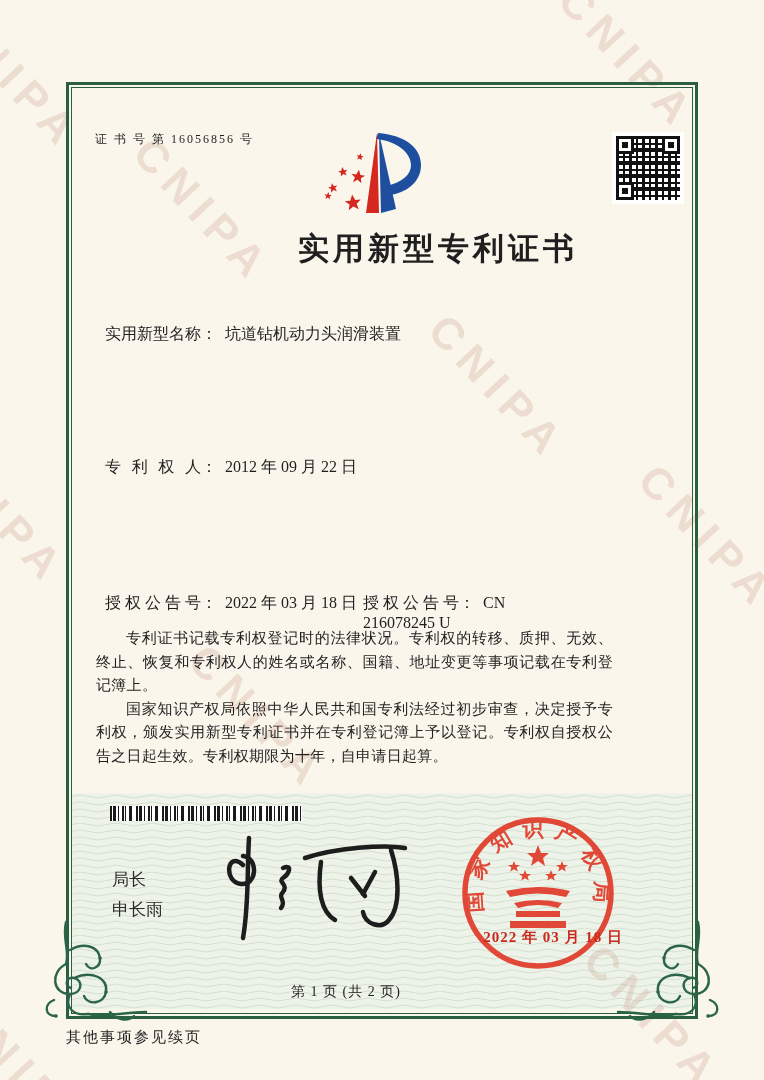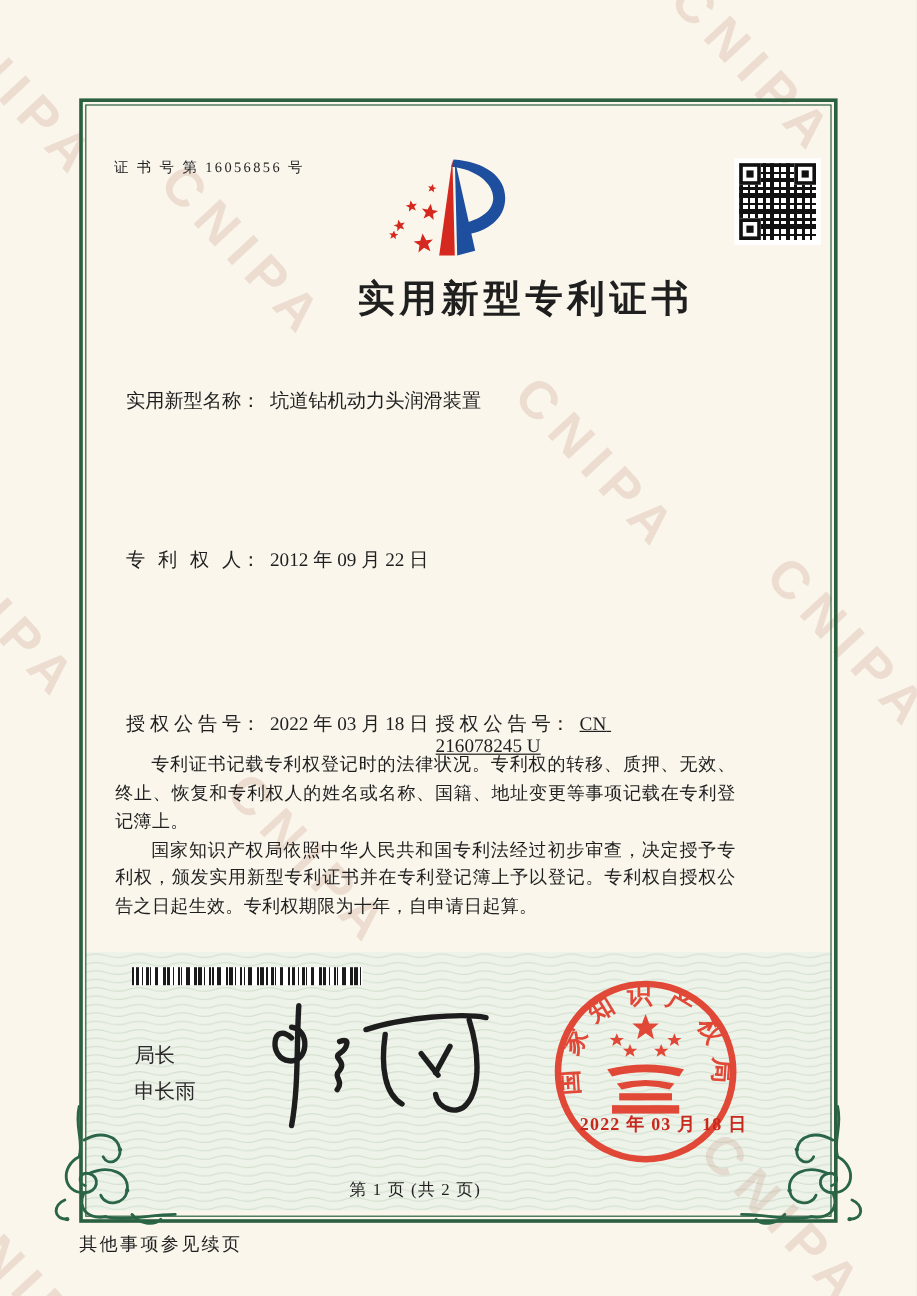--- a/index.html
+++ b/index.html
@@ -27,21 +27,21 @@
   .qr-finder{position:absolute;width:12px;height:12px;border:3px solid #111;background:#fff;}
   .qr-finder span{position:absolute;left:3px;top:3px;width:6px;height:6px;background:#111;display:block;}
   .qf-tl{left:0;top:0;} .qf-tr{right:0;top:0;} .qf-bl{left:0;bottom:0;}
   .doc-title{position:absolute;left:66px;top:228px;width:744px;z-index:3;text-align:center;
              font-size:31px;font-weight:600;letter-spacing:4px;}
   
   .frow{position:absolute;left:105px;z-index:3;font-size:16px;white-space:nowrap;}
   .flabel{display:inline-block;width:96px;text-align:justify;text-align-last:justify;vertical-align:bottom;}
   .fcolon{display:inline-block;}
   .fvalue{margin-left:8px;white-space:pre-wrap;}
-  .fpair2{position:absolute;left:258px;top:0;white-space:nowrap;text-decoration:underline;}
+  .fpair2{position:absolute;left:258px;top:0;white-space:nowrap;}
   
   .body-text{position:absolute;left:96px;top:627px;width:517px;z-index:3;font-size:15px;
              line-height:23.5px;text-align:justify;letter-spacing:0.3px;}
   .body-text p{margin:0;text-indent:2em;}
   
   .barcode{position:absolute;left:110px;top:806px;width:192px;height:15px;z-index:3;
     background:repeating-linear-gradient(90deg,
       #1a1a1a 0 2px,#fff 2px 3px,#1a1a1a 3px 6px,#fff 6px 8px,#1a1a1a 8px 9px,#fff 9px 12px,
       #1a1a1a 12px 14px,#fff 14px 15px,#1a1a1a 15px 16px,#fff 16px 19px,#1a1a1a 19px 22px,#fff 22px 26px);}
   .signer{position:absolute;left:112px;z-index:3;font-family:"Liberation Sans","DejaVu Sans",sans-serif;

